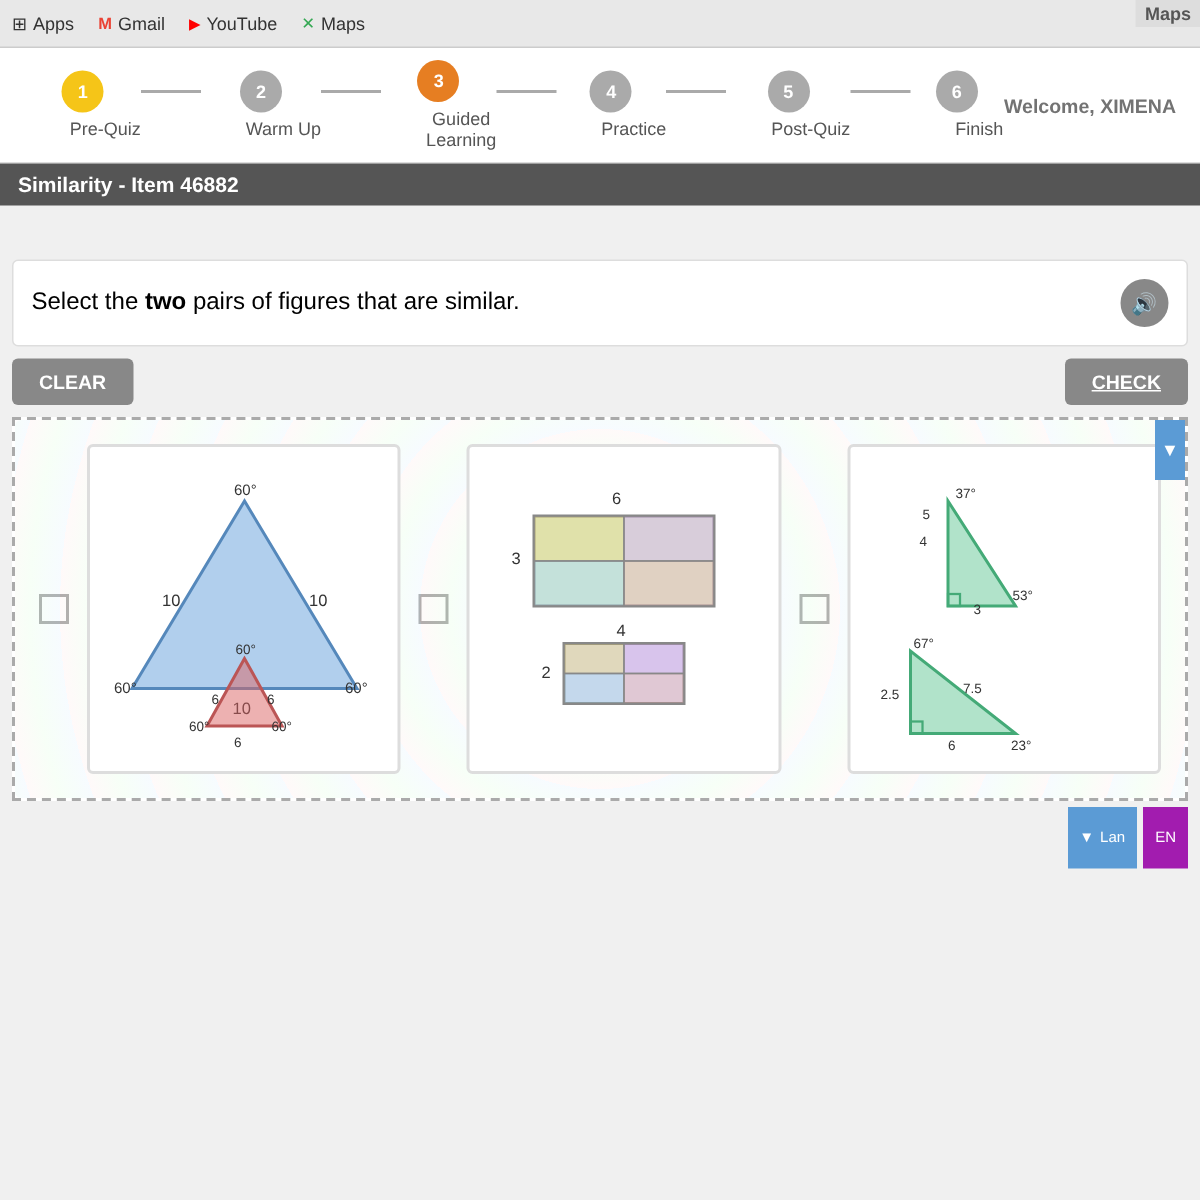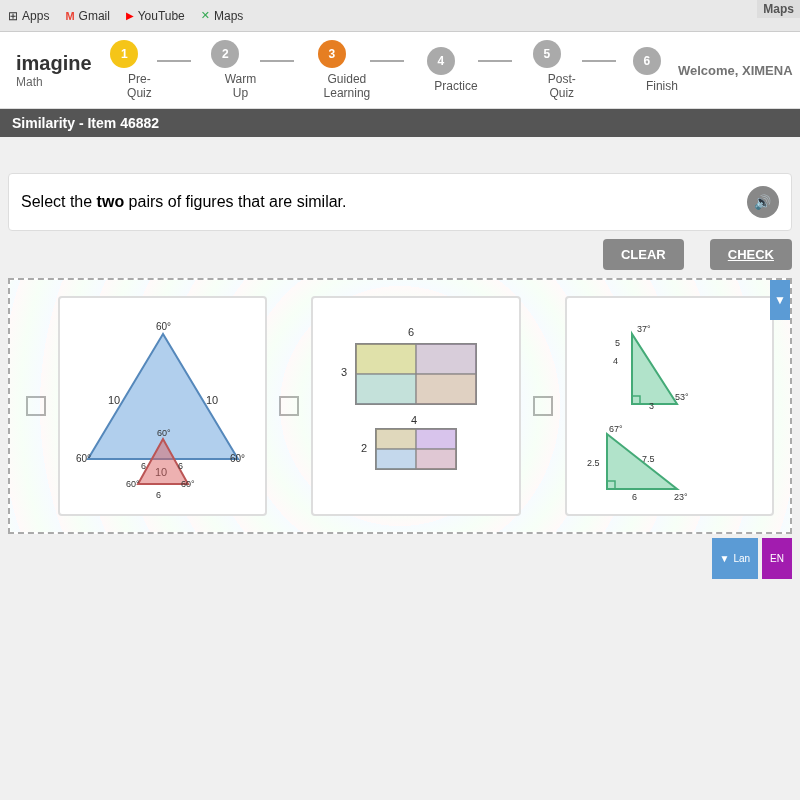--- a/index.html
+++ b/index.html
@@ -116,21 +116,21 @@
       justify-content: center;
       color: white;
       font-size: 14px;
       cursor: pointer;
       border: none;
     }
 
     
     .action-buttons {
       display: flex;
-      justify-content: flex-end;
+      justify-content: space-between;
       gap: 26px;
       padding: 0 8px 8px;
     }
     .btn-clear {
       background: #888;
       color: white;
       border: none;
       padding: 8px 18px;
       font-size: 13px;
       font-weight: bold;
@@ -244,24 +244,20 @@
     <span class="youtube-icon">▶</span>
     <span>YouTube</span>
   </span>
   <span class="browser-tab">
     <span class="maps-icon">✕</span>
     <span>Maps</span>
   </span>
 </div>
 
 <div class="app-header">
-  <div>
-    <div class="app-logo">imagine</div>
-    <div class="app-subject">Math</div>
-  </div>
 
   <div class="progress-steps">
     <div class="step-container">
       <div class="step-circle step-active">1</div>
       <div class="step-label">Pre-Quiz</div>
     </div>
     <div class="step-line"></div>
     <div class="step-container">
       <div class="step-circle step-inactive">2</div>
       <div class="step-label">Warm Up</div>

